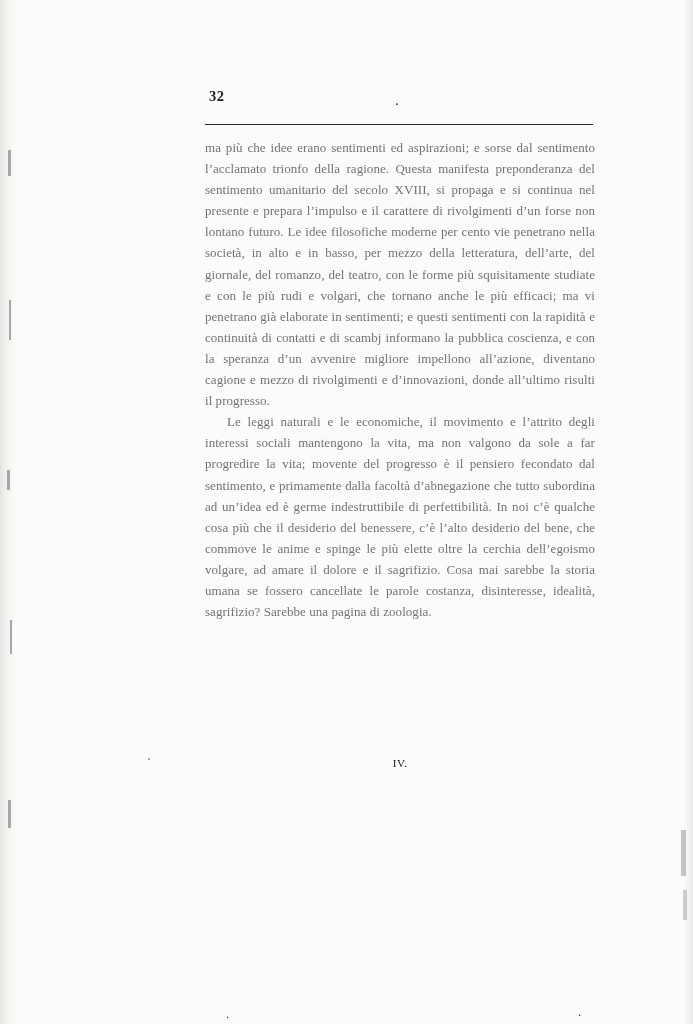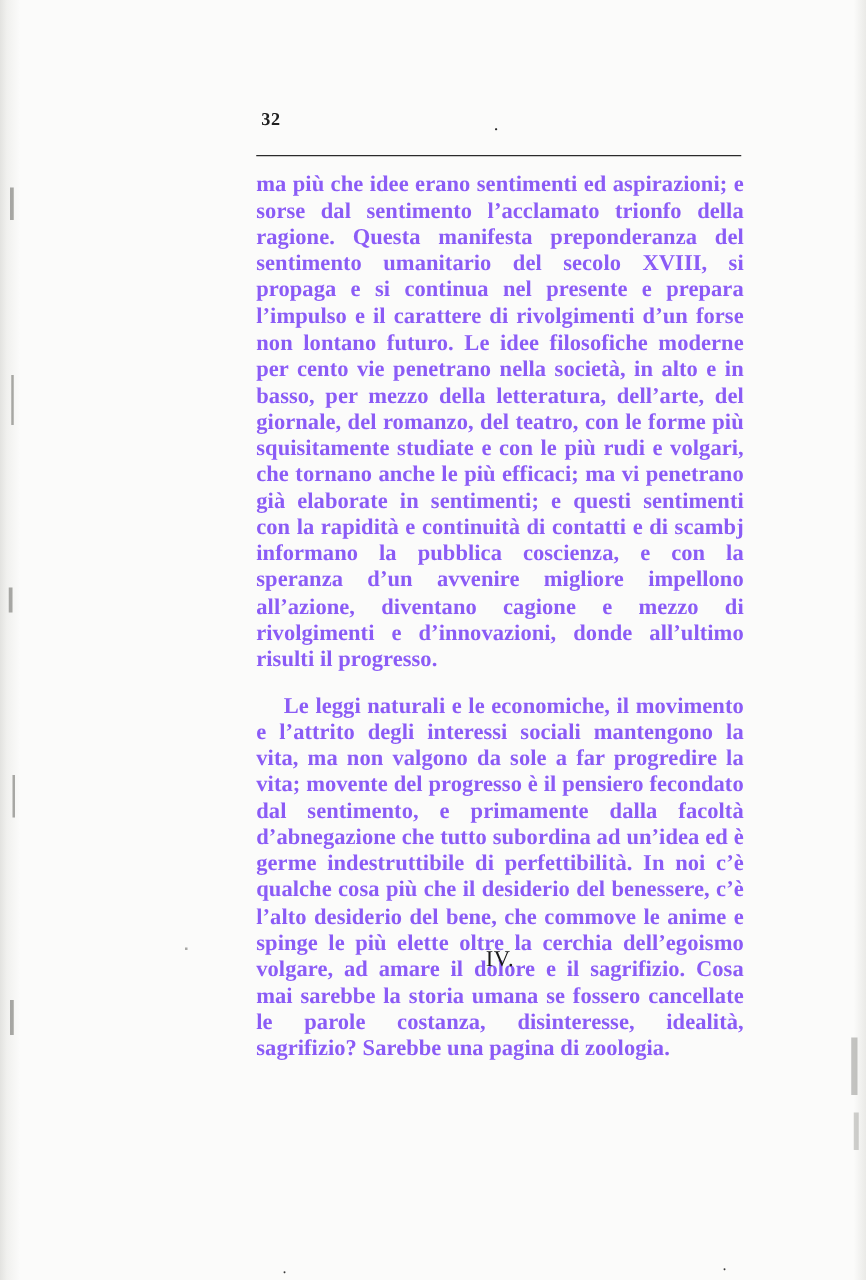--- a/index.html
+++ b/index.html
@@ -77,45 +77,43 @@
     width: 388px;
     height: 1px;
     background: #2b2b2b;
   }
 
   .textblock {
     position: absolute;
     left: 205px;
     top: 137px;
     width: 390px;
-    font-size: 18px;
+    font-size: 13px;
     line-height: 21.1px;
     text-align: justify;
     text-justify: inter-word;
-    color: #8b5cf6;
+    color: #737373;
     letter-spacing: .05px;
-    font-weight: bold;
   }
 
   .textblock p {
     margin: 0;
     text-indent: 0;
   }
   .textblock p.indent {
     text-indent: 22px;
-    margin-top: 16px;
   }
 
   .section-num {
     position: absolute;
     left: 205px;
     top: 757px;
     width: 390px;
     text-align: center;
-    font-size: 18px;
+    font-size: 11px;
     letter-spacing: .6px;
     color: #191919;
   }
 
   .tail {
     position: absolute;
     left: 205px;
     top: 789px;
     width: 390px;
     font-size: 13.2px;

